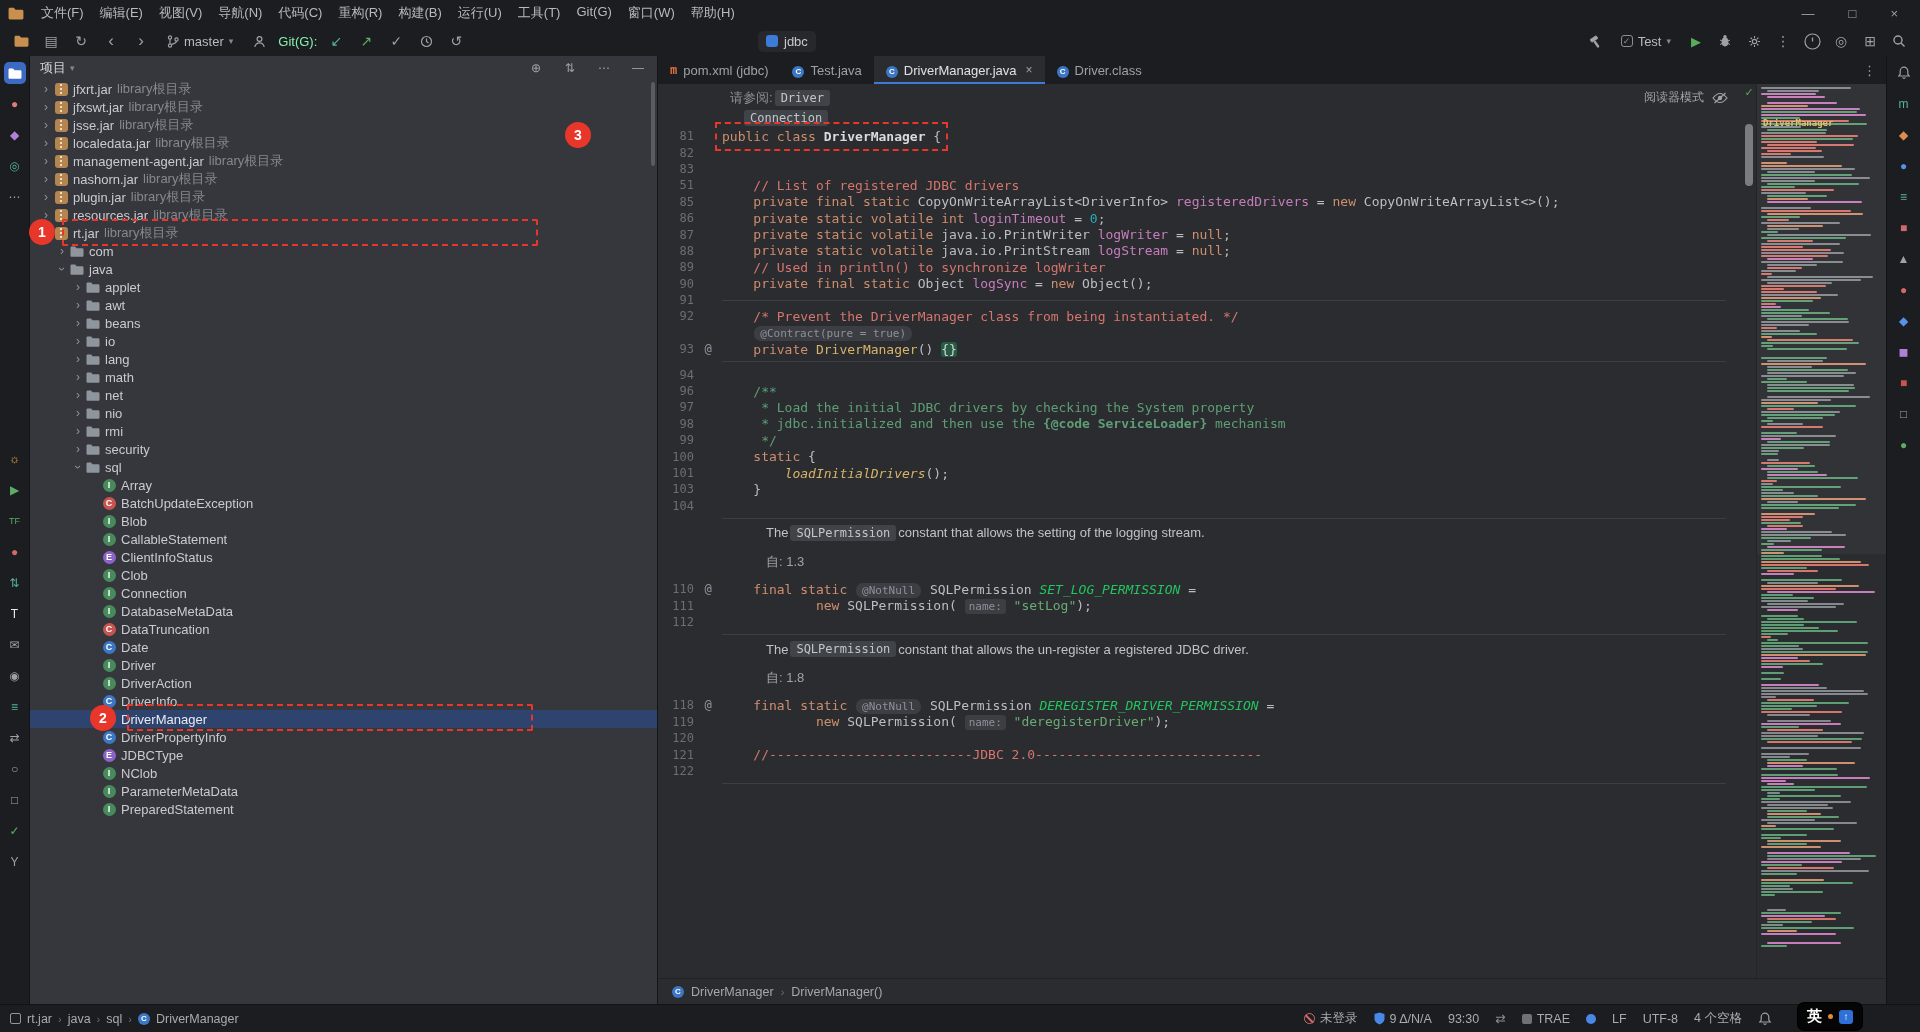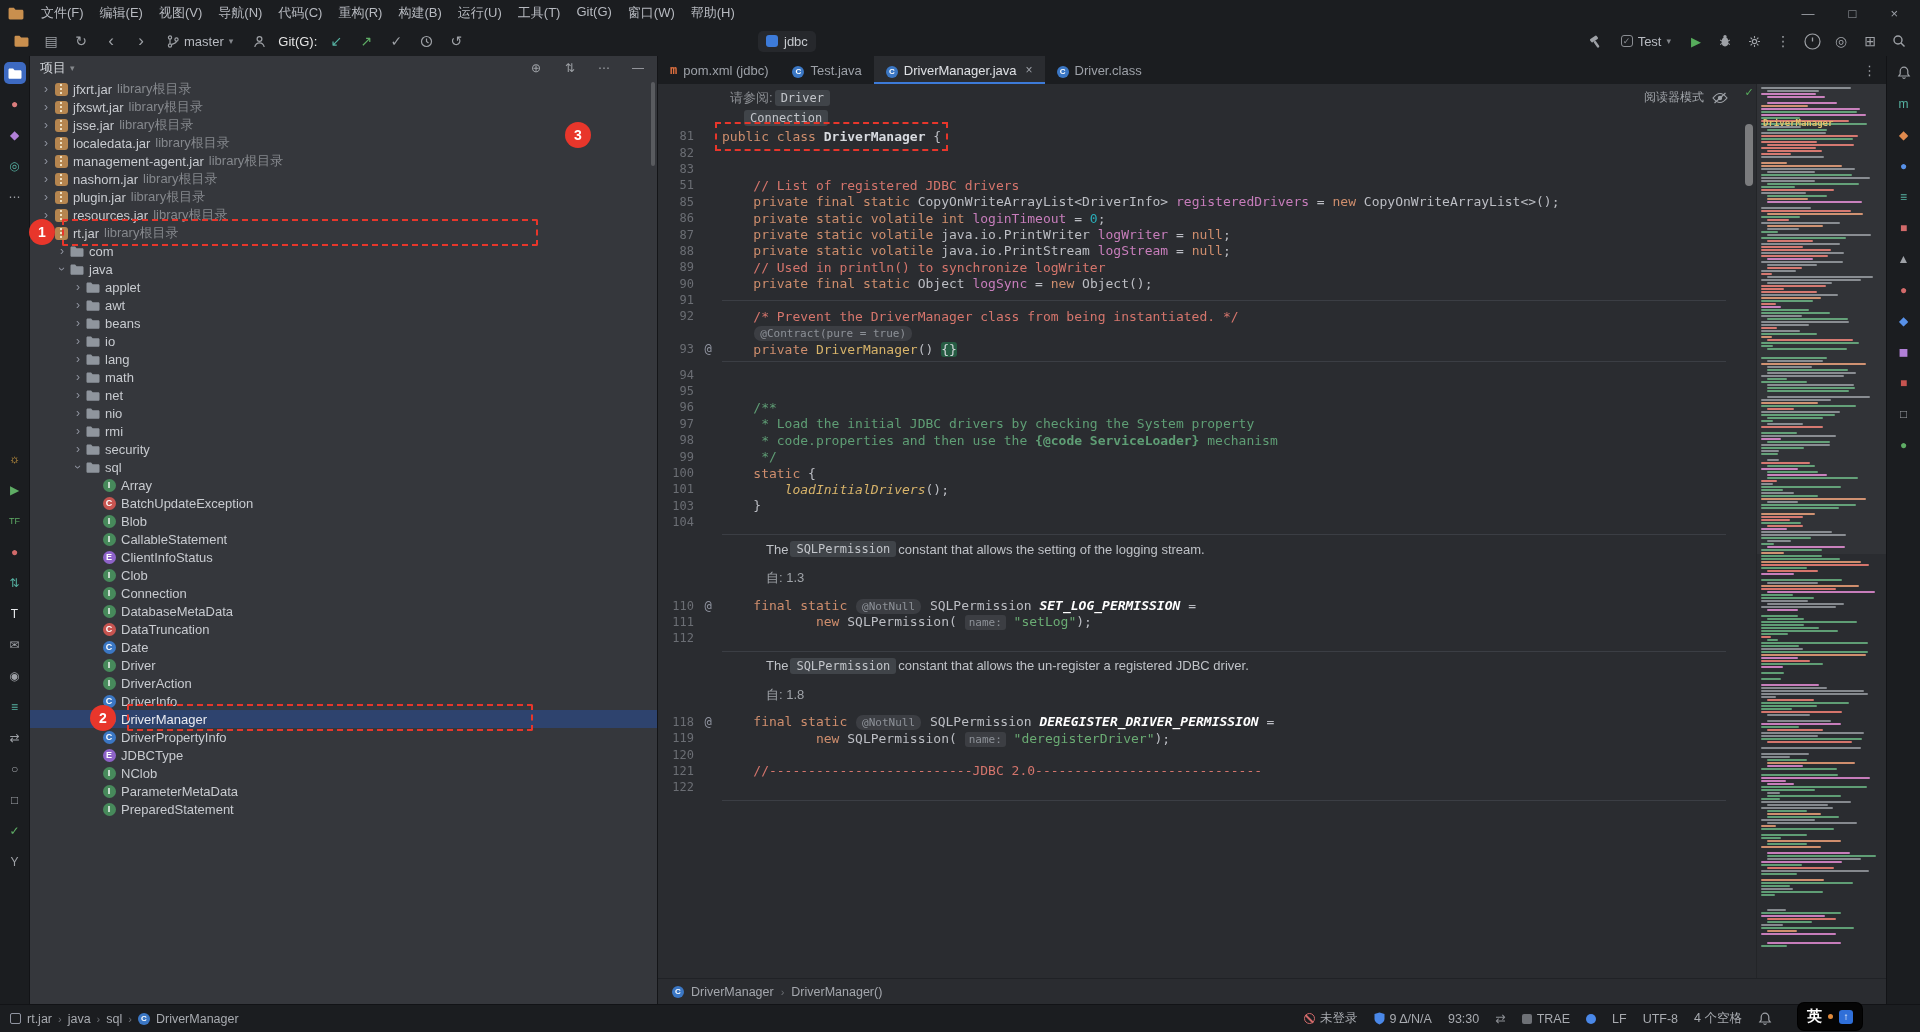--- a/index.html
+++ b/index.html
@@ -59,21 +59,21 @@
 .crow{height:16.4px;display:flex;align-items:center;white-space:pre;}
 .lnum{flex:0 0 36px;text-align:right;color:#6b6e74;font-size:12px;}
 .gut{flex:0 0 28px;text-align:center;color:#9094a0;font-size:12px;}
 .codeline{white-space:pre;}
 .codeline.boxed{outline:2px dashed #e8362b;outline-offset:5px;}
 .seprow .sline{flex:1;border-top:1px solid #3b3e44;margin-right:16px;}
 .sep8{height:9px;display:flex;align-items:center;}
 .docgap{height:9px;}
 .drow{height:20px;display:flex;align-items:center;font-size:13px;color:#bfc2c7;}
 .tk-k{color:#cf8e6d}.tk-t{color:#bcbec4}.tk-cn{color:#d8dbe0;font-weight:bold}
-.tk-f{color:#c77dbb}.tk-sf{color:#ffffff;font-weight:bold;font-style:italic}
+.tk-f{color:#c77dbb}.tk-sf{color:#22c55e;font-weight:normal;font-style:italic}
 .tk-m{color:#d8b46a}.tk-m2{color:#d8b46a;font-style:italic}
 .tk-s{color:#6aab73}.tk-nm{color:#2aacb8}.tk-c{color:#d5756c}
 .tk-dc{color:#5f9e75}.tk-dct{color:#5f9e75;font-weight:bold}.tk-d{color:#bcbec4}
 .tk-chip{background:#3c3e43;color:#8d9198;border-radius:7px;padding:1px 6px;font-size:11px;margin:0 1px;}
 .tk-hint{background:#3c3e43;color:#8d9198;border-radius:3px;padding:1px 4px;font-size:11px;}
 .tk-hlb{background:#265c43;border-radius:3px;color:#d2d5d9;}
 .tk-sp{}
 .tk-dlabel{color:#8c8f94;font-family:"Liberation Sans",sans-serif;}
 .tk-dtext{color:#bfc2c7;font-family:"Liberation Sans",sans-serif;}
 .tk-dver{color:#9fa3a8;font-family:"Liberation Sans",sans-serif;}
@@ -161,21 +161,21 @@
         </span>
       <span>master</span>
       <span class="caret">▾</span>
     </span>
     <span class="tbi">
         <svg width="13" height="13" viewBox="0 0 13 13">
           <circle cx="6.5" cy="4" r="2.4" fill="none" stroke="#9ea1a6" stroke-width="1.2"></circle>
           <path d="M1.8 12c.6-3 2.6-4.2 4.7-4.2S10.6 9 11.2 12" fill="none" stroke="#9ea1a6" stroke-width="1.2"></path>
         </svg>
       </span>
-    <span style="color:#e5e5e5">Git(G):</span>
+    <span style="color:#86efac">Git(G):</span>
     <span class="tbi" style="color:#56b3a3">↙</span>
     <span class="tbi" style="color:#5fad65">↗</span>
     <span class="tbi">✓</span>
     <span class="tbi">
         <svg width="13" height="13" viewBox="0 0 13 13">
           <circle cx="6.5" cy="6.5" r="5" fill="none" stroke="#9ea1a6" stroke-width="1.2"></circle>
           <path d="M6.5 3.5v3l2 1.5" fill="none" stroke="#9ea1a6" stroke-width="1.2"></path>
         </svg>
       </span>
     <span class="tbi">↺</span>
@@ -647,24 +647,23 @@
             <div class="crow"><span class="lnum">90</span><span class="gut"></span><span class="codeline"><span class="tk-k">    private final static </span><span class="tk-t">Object</span><span class="tk-d"> </span><span class="tk-f">logSync</span><span class="tk-d"> = </span><span class="tk-k">new </span><span class="tk-t">Object</span><span class="tk-d">();</span></span></div>
             <div class="crow seprow"><span class="lnum">91</span><span class="gut"></span><span class="sline"></span></div>
             <div class="crow"><span class="lnum">92</span><span class="gut"></span><span class="codeline"><span class="tk-c">    /* Prevent the DriverManager class from being instantiated. */</span></span></div>
             <div class="crow"><span class="lnum"></span><span class="gut"></span><span class="codeline"><span class="tk-sp">    </span><span class="tk-chip">@Contract(pure = true)</span></span></div>
             <div class="crow"><span class="lnum">93</span><span class="gut">@</span><span class="codeline"><span class="tk-k">    private </span><span class="tk-m">DriverManager</span><span class="tk-d">() </span><span class="tk-hlb">{}</span></span></div>
             <div class="sep8 seprow">
               <span style="flex: 0 0 64px;"></span>
               <span class="sline"></span>
             </div>
             <div class="crow"><span class="lnum">94</span><span class="gut"></span><span class="codeline"></span></div>
-            <div class="crow"><span class="lnum">95</span><span class="gut"></span><span class="codeline"></span></div>
             <div class="crow"><span class="lnum">96</span><span class="gut"></span><span class="codeline"><span class="tk-dc">    /**</span></span></div>
             <div class="crow"><span class="lnum">97</span><span class="gut"></span><span class="codeline"><span class="tk-dc">     * Load the initial JDBC drivers by checking the System property</span></span></div>
-            <div class="crow"><span class="lnum">98</span><span class="gut"></span><span class="codeline"><span class="tk-dc">     * code.properties and then use the </span><span class="tk-dct">{@code ServiceLoader}</span><span class="tk-dc"> mechanism</span></span></div>
+            <div class="crow"><span class="lnum">98</span><span class="gut"></span><span class="codeline"><span class="tk-dc">     * jdbc.initialized and then use the </span><span class="tk-dct">{@code ServiceLoader}</span><span class="tk-dc"> mechanism</span></span></div>
             <div class="crow"><span class="lnum">99</span><span class="gut"></span><span class="codeline"><span class="tk-dc">     */</span></span></div>
             <div class="crow"><span class="lnum">100</span><span class="gut"></span><span class="codeline"><span class="tk-k">    static </span><span class="tk-d">{</span></span></div>
             <div class="crow"><span class="lnum">101</span><span class="gut"></span><span class="codeline"><span class="tk-sp">        </span><span class="tk-m2">loadInitialDrivers</span><span class="tk-d">();</span></span></div>
             <div class="crow"><span class="lnum">103</span><span class="gut"></span><span class="codeline"><span class="tk-d">    }</span></span></div>
             <div class="crow"><span class="lnum">104</span><span class="gut"></span><span class="codeline"></span></div>
             <div class="sep8 seprow">
               <span style="flex: 0 0 64px;"></span>
               <span class="sline"></span>
             </div>
             <div class="drow" style="padding-left: 108px;">

